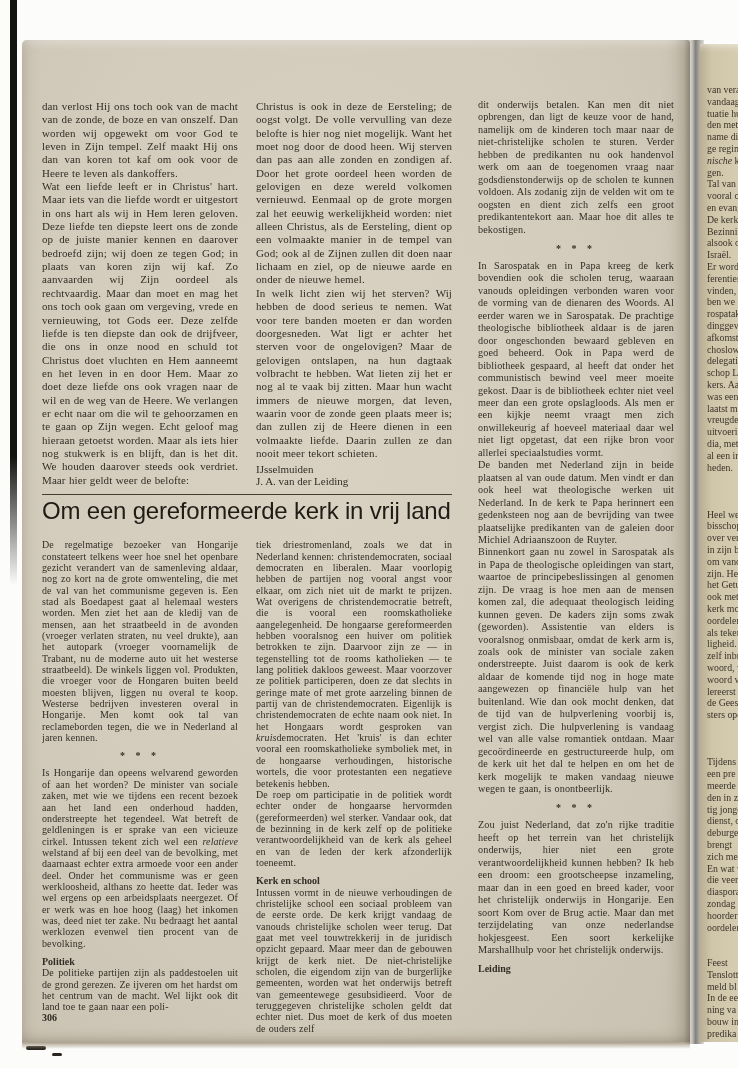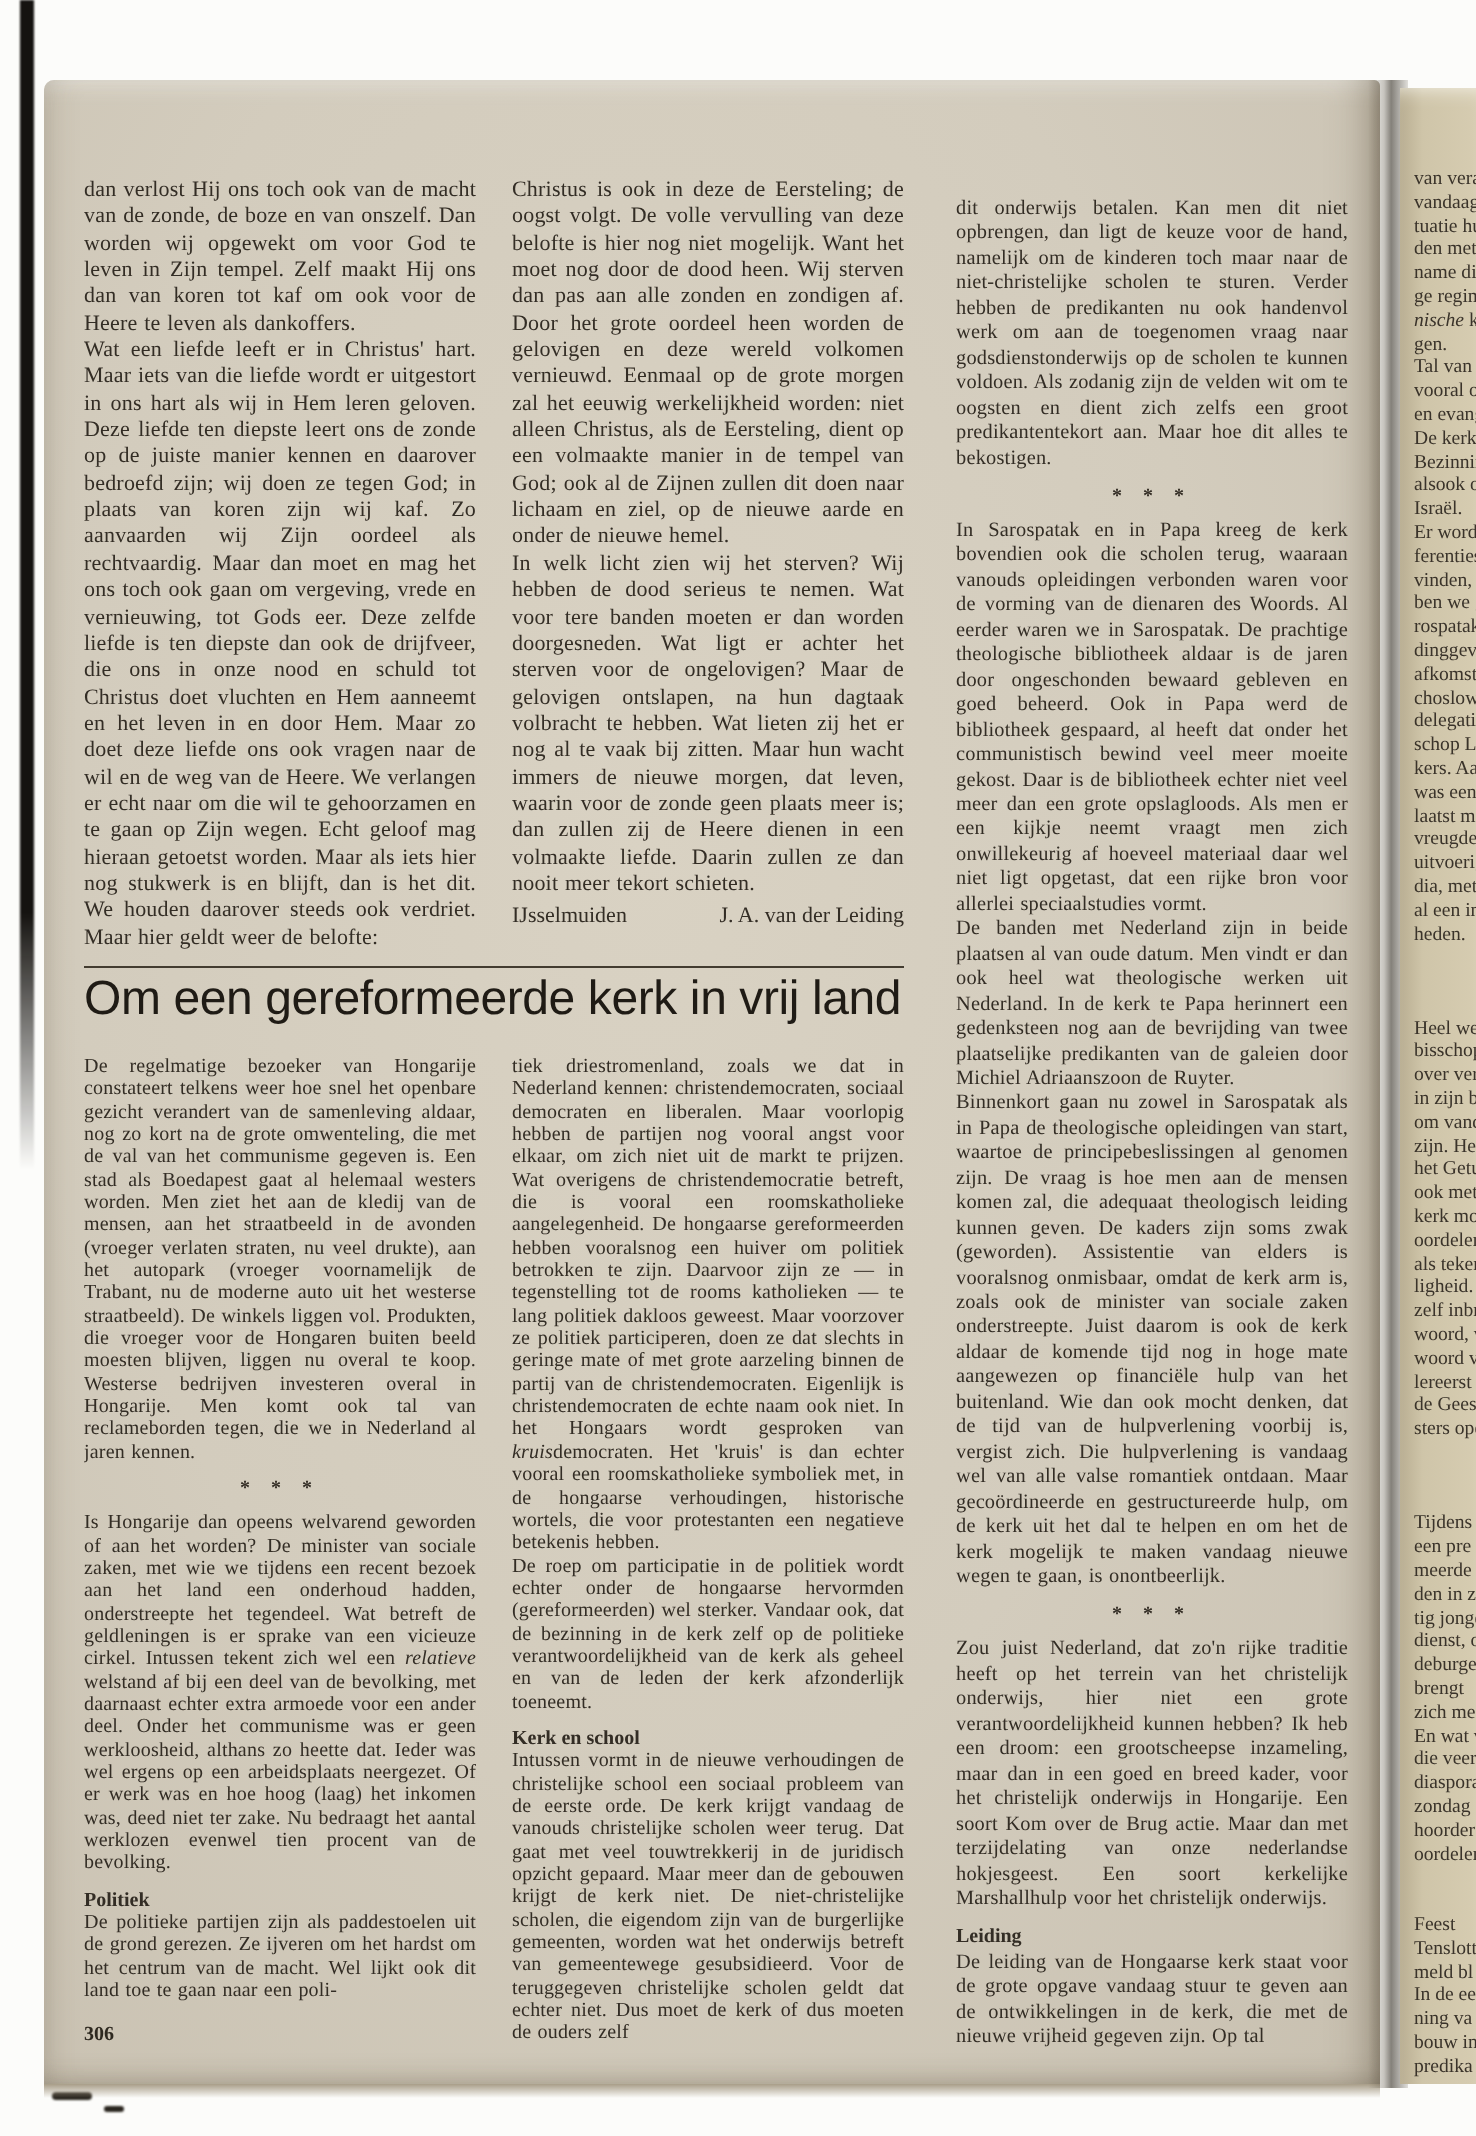--- a/index.html
+++ b/index.html
@@ -16,32 +16,32 @@
       background:radial-gradient(ellipse at 45% 38%,#d9d2c3 0%,#d3ccbd 55%,#c8c0b0 100%);
       border-radius:5px 3px 0 0;
       box-shadow:inset -16px 0 20px -12px rgba(85,74,54,.5),
                  inset 12px 0 18px -14px rgba(85,74,54,.35),
                  inset 0 10px 12px -9px rgba(255,255,252,.8),
                  inset 0 -10px 14px -10px rgba(100,90,70,.35);
       overflow:hidden;color:#332d25;}
   .bottom-edge{position:absolute;left:22px;top:1042px;width:668px;height:7px;
       background:linear-gradient(#a89d88,rgba(168,157,136,0));}
   
-  .main-cols{position:absolute;left:20px;top:49px;width:410px;}
+  .main-cols{position:absolute;left:20px;top:60px;width:410px;}
   .two{display:flex;gap:18px;}
   .col{width:196px;text-align:justify;overflow:hidden;}
   .para{margin:0;letter-spacing:.1px;word-spacing:.5px;}
   .prev .para{font-size:11px;line-height:13.35px;}
   .art  .para{font-size:10px;line-height:11.35px;}
   .col3 .para{font-size:10.2px;line-height:12.45px;}
   .subhead{font-weight:bold;margin-top:7px;}
   .art .subhead{font-size:10px;line-height:11.35px;}
   .col3 .subhead{font-size:10px;line-height:12.45px;}
   .stars{text-align:center;letter-spacing:4px;font-weight:bold;font-size:10px;margin:7px 0 6px;}
-  .byline{display:flex;justify-content:space-between;font-size:11px;margin-top:3px;}
+  .byline{display:flex;justify-content:space-between;font-size:11px;margin-top:3px;flex-direction:column;}
   .rule{border:none;border-top:1.6px solid #433c30;margin:7px 0 0 0;width:410px;}
   .kicker{font-family:"Liberation Sans","DejaVu Sans",sans-serif;font-size:14px;
       color:#2b2620;margin-top:9px;letter-spacing:.2px;}
   .title{font-family:"Liberation Sans","DejaVu Sans",sans-serif;font-weight:400;
       font-size:24px;letter-spacing:-.2px;color:#1f1b15;margin:2px 0 8px 0;white-space:nowrap;}
   .art{margin-top:14px;}
   .col3{position:absolute;left:456px;top:45px;width:196px;height:978px;text-align:justify;overflow:hidden;}
   .pagenum{position:absolute;left:20px;top:972px;font-size:10px;font-weight:bold;color:#2e2920;text-align:right;}
   
   .gutter{position:absolute;left:684px;top:40px;width:20px;height:1004px;
@@ -108,21 +108,20 @@
 
     <div class="col3 art">
         <p class="para">dit onderwijs betalen. Kan men dit niet opbrengen, dan ligt de keuze voor de hand, namelijk om de kinderen toch maar naar de niet-christelijke scholen te sturen. Verder hebben de predikanten nu ook handenvol werk om aan de toegenomen vraag naar godsdienstonderwijs op de scholen te kunnen voldoen. Als zodanig zijn de velden wit om te oogsten en dient zich zelfs een groot predikantentekort aan. Maar hoe dit alles te bekostigen.</p>
         <div class="stars">* * *</div>
         <p class="para">In Sarospatak en in Papa kreeg de kerk bovendien ook die scholen terug, waaraan vanouds opleidingen verbonden waren voor de vorming van de dienaren des Woords. Al eerder waren we in Sarospatak. De prachtige theologische bibliotheek aldaar is de jaren door ongeschonden bewaard gebleven en goed beheerd. Ook in Papa werd de bibliotheek gespaard, al heeft dat onder het communistisch bewind veel meer moeite gekost. Daar is de bibliotheek echter niet veel meer dan een grote opslagloods. Als men er een kijkje neemt vraagt men zich onwillekeurig af hoeveel materiaal daar wel niet ligt opgetast, dat een rijke bron voor allerlei speciaalstudies vormt.</p>
         <p class="para">De banden met Nederland zijn in beide plaatsen al van oude datum. Men vindt er dan ook heel wat theologische werken uit Nederland. In de kerk te Papa herinnert een gedenksteen nog aan de bevrijding van twee plaatselijke predikanten van de galeien door Michiel Adriaanszoon de Ruyter.</p>
         <p class="para">Binnenkort gaan nu zowel in Sarospatak als in Papa de theologische opleidingen van start, waartoe de principebeslissingen al genomen zijn. De vraag is hoe men aan de mensen komen zal, die adequaat theologisch leiding kunnen geven. De kaders zijn soms zwak (geworden). Assistentie van elders is vooralsnog onmisbaar, omdat de kerk arm is, zoals ook de minister van sociale zaken onderstreepte. Juist daarom is ook de kerk aldaar de komende tijd nog in hoge mate aangewezen op financiële hulp van het buitenland. Wie dan ook mocht denken, dat de tijd van de hulpverlening voorbij is, vergist zich. Die hulpverlening is vandaag wel van alle valse romantiek ontdaan. Maar gecoördineerde en gestructureerde hulp, om de kerk uit het dal te helpen en om het de kerk mogelijk te maken vandaag nieuwe wegen te gaan, is onontbeerlijk.</p>
         <div class="stars">* * *</div>
         <p class="para">Zou juist Nederland, dat zo'n rijke traditie heeft op het terrein van het christelijk onderwijs, hier niet een grote verantwoordelijkheid kunnen hebben? Ik heb een droom: een grootscheepse inzameling, maar dan in een goed en breed kader, voor het christelijk onderwijs in Hongarije. Een soort Kom over de Brug actie. Maar dan met terzijdelating van onze nederlandse hokjesgeest. Een soort kerkelijke Marshallhulp voor het christelijk onderwijs.</p>
         <div class="subhead">Leiding</div>
-        <p class="para">De leiding van de Hongaarse kerk staat voor de grote opgave vandaag stuur te geven aan de ontwikkelingen in de kerk, die met de nieuwe vrijheid gegeven zijn. Op tal</p>
       </div>
 
     <div class="pagenum">306</div>
   </div>
 
   <div class="bottom-edge"></div>
   <div class="gutter"></div>
   <div class="sliver">
       <div class="sliver-line">van vera</div>
       <div class="sliver-line">vandaag</div>

